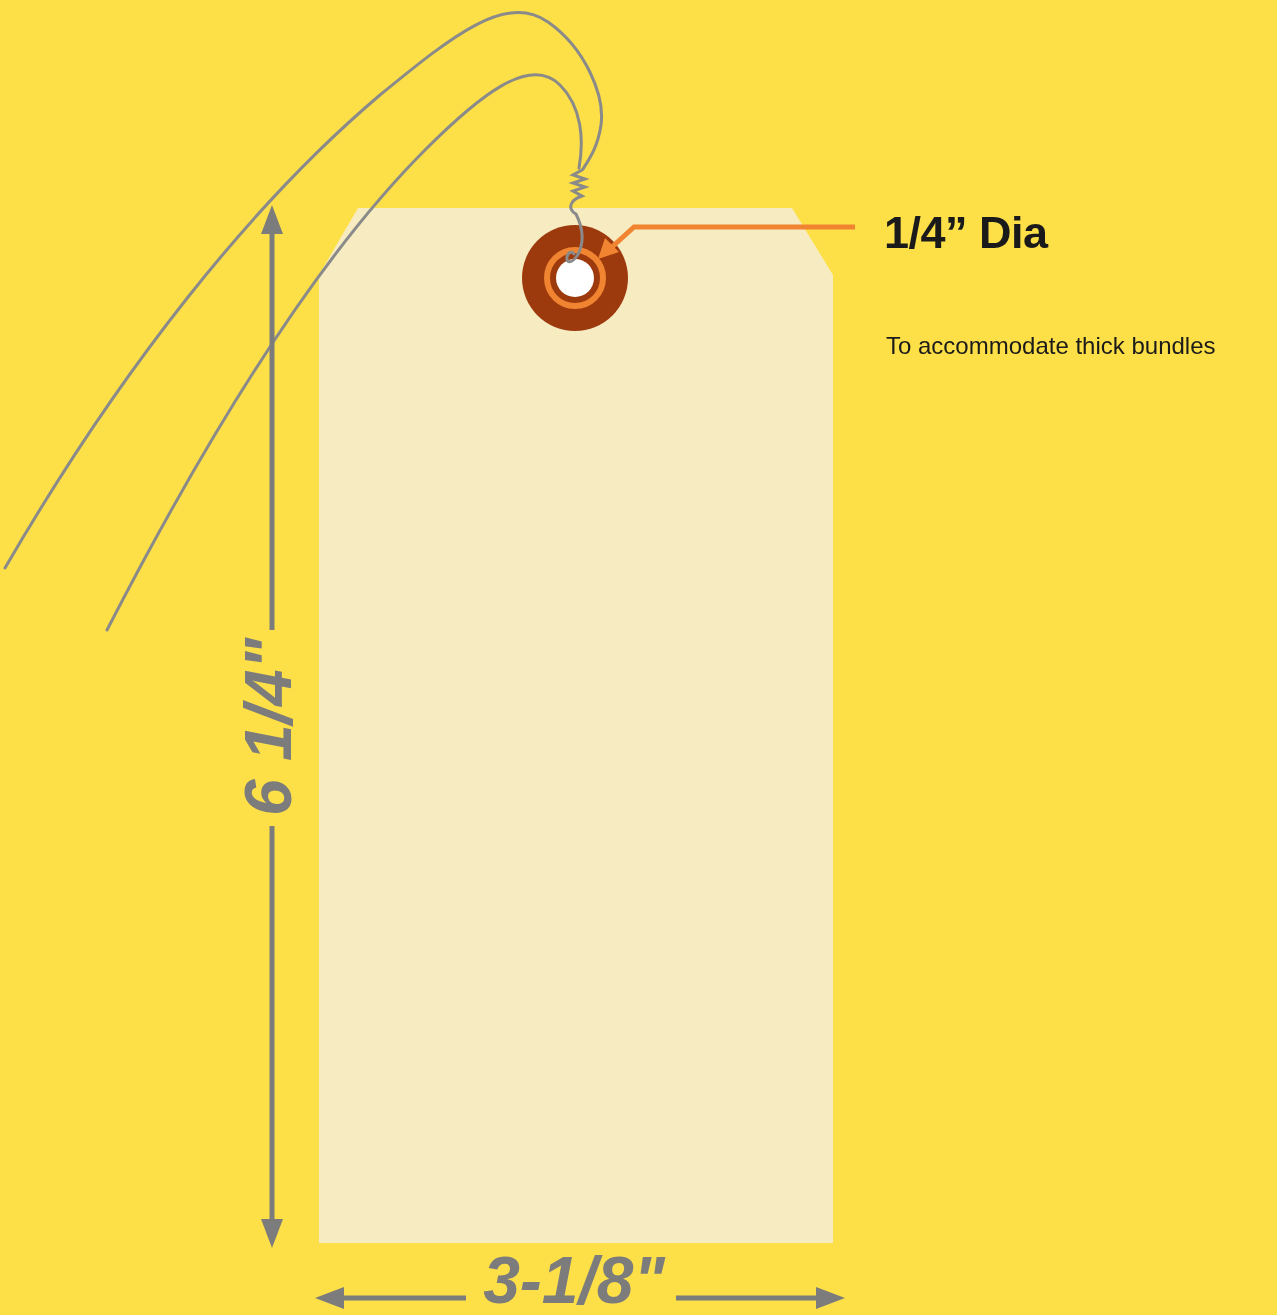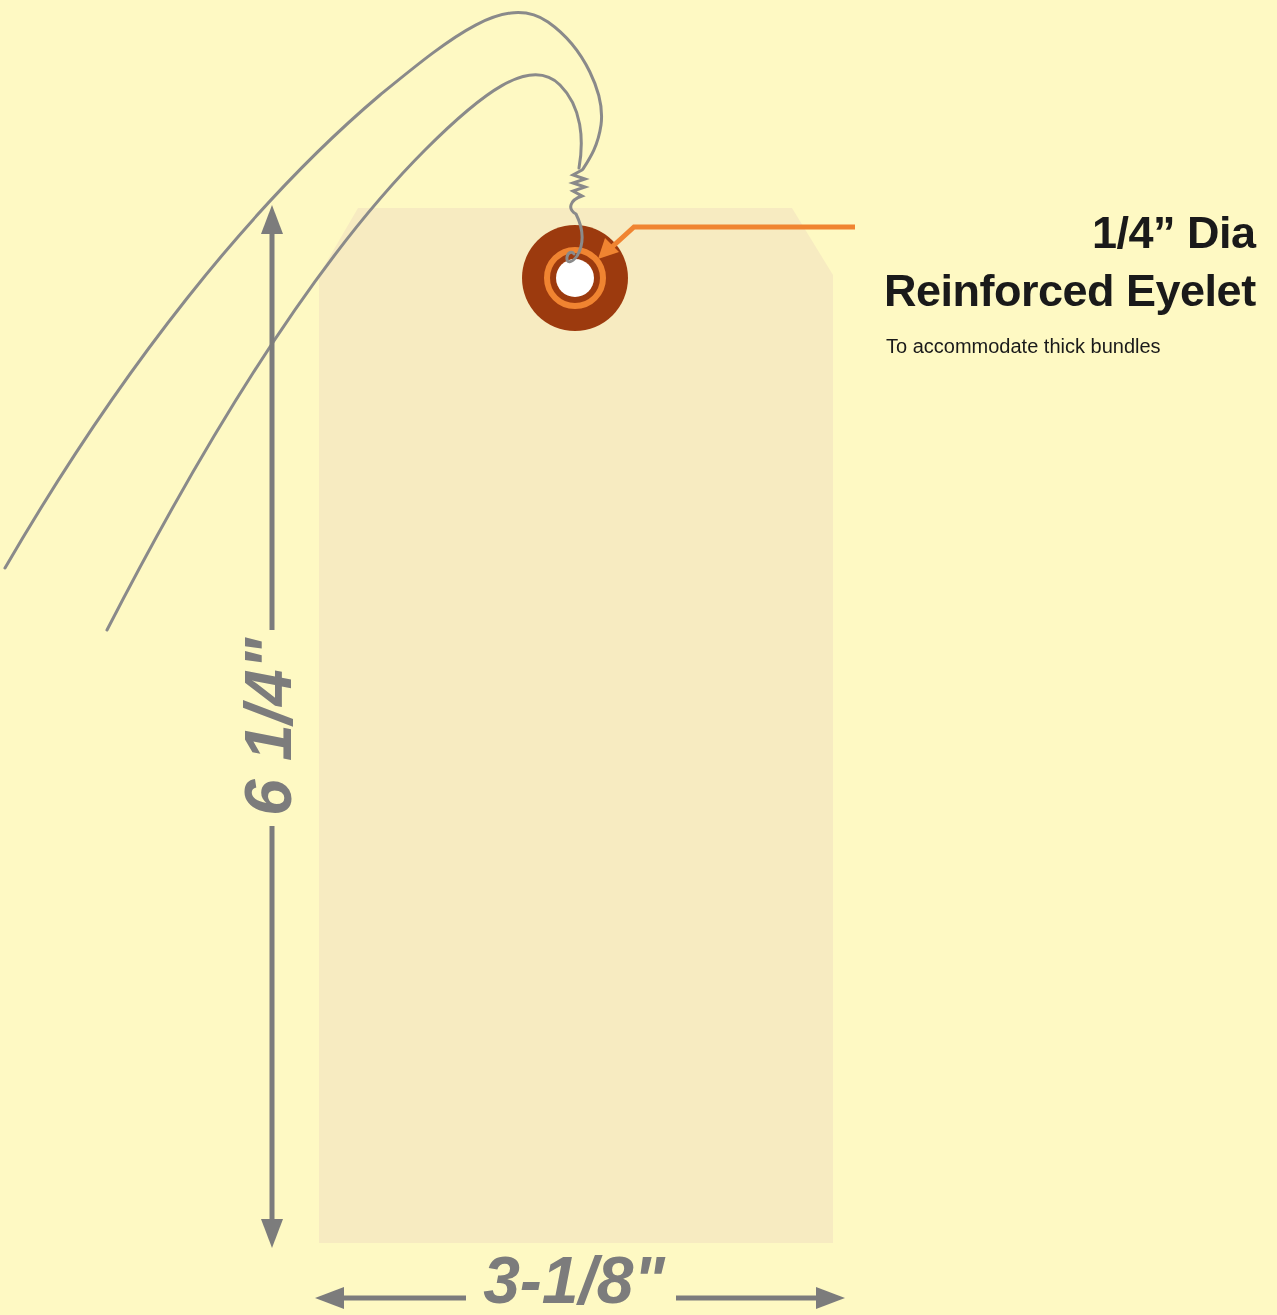--- a/index.html
+++ b/index.html
@@ -7,35 +7,34 @@
     --eyelet-rust:#9C3A0E;
     --accent-orange:#F08431;
     --dim-gray:#7C7C7C;
     --wire-gray:#8A8A8A;
     --text-black:#1A1A1A;
   }
   html,body{margin:0;padding:0;background:#ffffff;}
   .stage{
     position:relative;
     width:1277px;height:1315px;
-    background:#fef9c3;
+    background:#fde047;
     overflow:hidden;
     font-family:"Liberation Sans", sans-serif;
-    text-align:right;
   }
   .stage svg{position:absolute;left:0;top:0;}
   .txt{position:absolute;white-space:nowrap;}
   .callout-title{
     left:884px;top:204px;
     font-size:45px;font-weight:700;line-height:58px;
     letter-spacing:-0.5px;color:var(--text-black);
   }
   .callout-desc{
     left:886px;top:328px;
-    font-size:20px;font-weight:400;line-height:36px;
+    font-size:24px;font-weight:400;line-height:36px;
     color:var(--text-black);
   }
   .dim-label{
     font-size:66px;font-weight:700;font-style:italic;
     color:var(--dim-gray);
   }
   .dim-label-v{
     left:268px;top:727px;
     transform:translate(-50%,-50%) rotate(-90deg);
   }
@@ -80,21 +79,20 @@
     <g>
       <line x1="341" y1="1298" x2="466" y2="1298" stroke-width="5" stroke="#7C7C7C"></line>
       <line x1="676" y1="1298" x2="819" y2="1298" stroke-width="5" stroke="#7C7C7C"></line>
       <polygon points="315,1298 344,1287 344,1309" fill="#7C7C7C"></polygon>
       <polygon points="845,1298 816,1287 816,1309" fill="#7C7C7C"></polygon>
     </g>
   </svg>
 
   <div class="txt callout-title">
     <div>1/4” Dia</div>
-    <div>Reinforced Eyelet</div>
   </div>
 
   <div class="txt callout-desc">
     <div>To accommodate thick bundles</div>
   </div>
 
   <div class="txt dim-label dim-label-v">6 1/4"</div>
 
   <div class="txt dim-label dim-label-h">3-1/8"</div>
 

